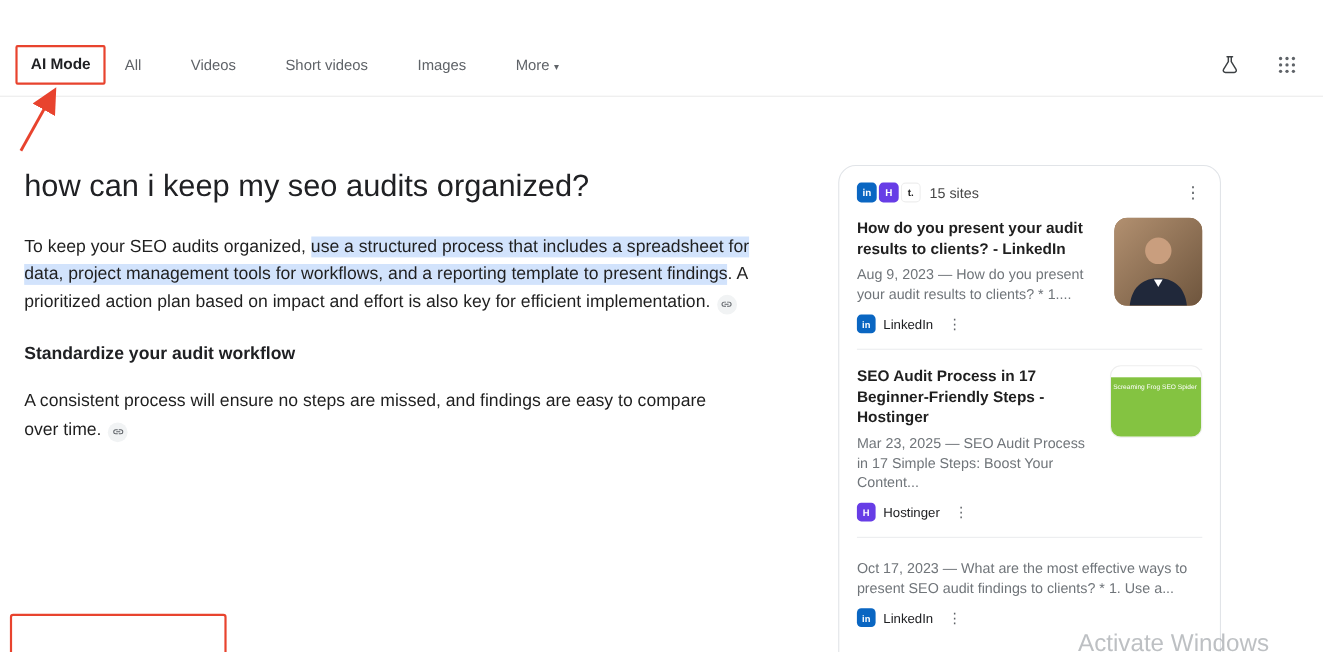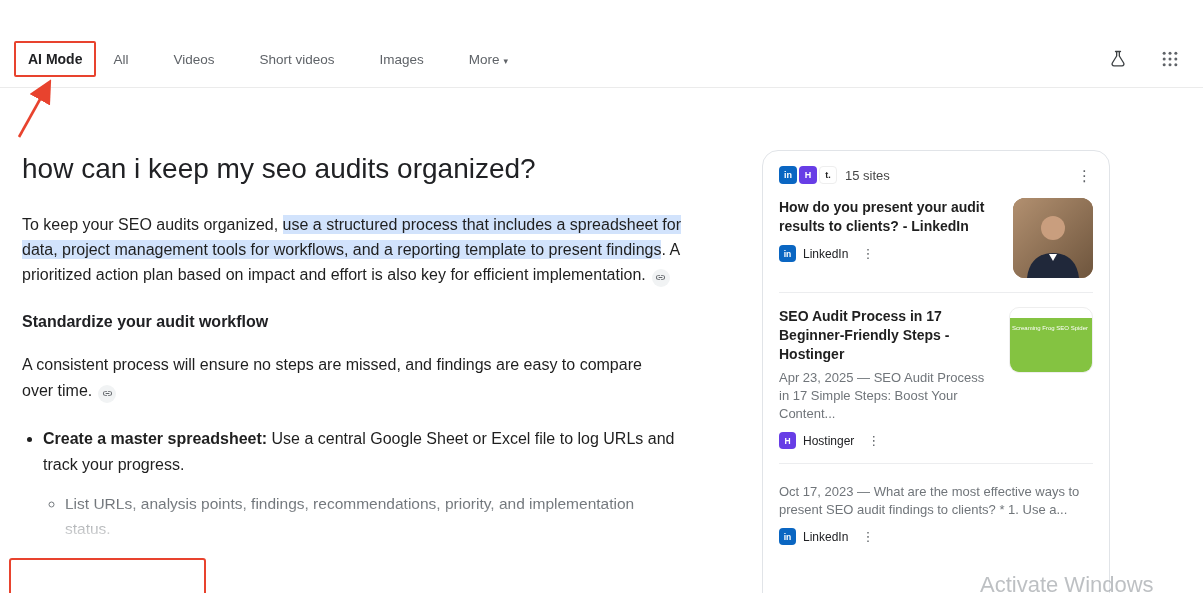--- a/index.html
+++ b/index.html
@@ -132,48 +132,41 @@
         </span></p>
 
     <h2>Standardize your audit workflow</h2>
 
     <p class="body-p"><span>A consistent process will ensure no steps are missed, and findings are easy to compare over time.</span><span class="link-chip">
           <svg width="11" height="11" viewBox="0 0 24 24" fill="#5f6368">
             <path d="M8 13h8v-2H8v2zM7 7h4v1.9H7.1a3.1 3.1 0 1 0 0 6.2H11V17H7A5 5 0 0 1 7 7zm10 0h-4v1.9h3.9a3.1 3.1 0 1 1 0 6.2H13V17h4a5 5 0 0 0 0-10z"></path>
           </svg>
         </span></p>
 
-    <ul class="top">
-      <li>
-        <b>Create a master spreadsheet:</b><span> Use a central Google Sheet or Excel file to log URLs and track your progress.</span>
-        <ul class="sub">
-          <li>List URLs, analysis points, findings, recommendations, priority, and implementation status.</li>
-        </ul>
-      </li>
-    </ul>
   </div>
 
   <div class="fade"></div>
 
   <div class="ask-annot"></div>
 
   <div class="card">
     <div class="card-head">
       <span class="fav-stack">
         <span class="fav li">in</span>
         <span class="fav ho">H</span>
         <span class="fav t3">t.</span>
       </span>
       <span class="sites">15 sites</span>
       <span class="dots">⋮</span>
     </div>
 
     <div class="result">
       <div class="r-text">
         <div class="r-title">How do you present your audit results to clients? - LinkedIn</div>
+        <div class="r-snip">Aug 9, 2023 — How do you present your audit results to clients? * 1....</div>
         <div class="r-src">
           <span class="src-ic" style="background:var(--linkedin)">in</span>
           <span class="src-name">LinkedIn</span>
           <span class="src-dots">⋮</span>
         </div>
       </div>
       <div class="thumb1">
         <svg width="80" height="80" viewBox="0 0 80 80">
             <rect width="80" height="80" fill="#a3805f"></rect>
             <rect width="80" height="80" fill="url(#g1)"></rect>
@@ -188,21 +181,21 @@
             <path d="M36 56l4 7 4-7z" fill="#fff"></path>
           </svg>
       </div>
     </div>
 
     <div class="divider"></div>
 
     <div class="result">
       <div class="r-text">
         <div class="r-title">SEO Audit Process in 17 Beginner-Friendly Steps - Hostinger</div>
-        <div class="r-snip">Apr 23, 2025 — SEO Audit Process in 17 Simple Steps: Boost Your Content...</div>
+        <div class="r-snip">Mar 23, 2025 — SEO Audit Process in 17 Simple Steps: Boost Your Content...</div>
         <div class="r-src">
           <span class="src-ic" style="background:var(--hostinger)">H</span>
           <span class="src-name">Hostinger</span>
           <span class="src-dots">⋮</span>
         </div>
       </div>
       <div class="thumb2">
         <div class="green">Screaming Frog SEO Spider</div>
       </div>
     </div>

